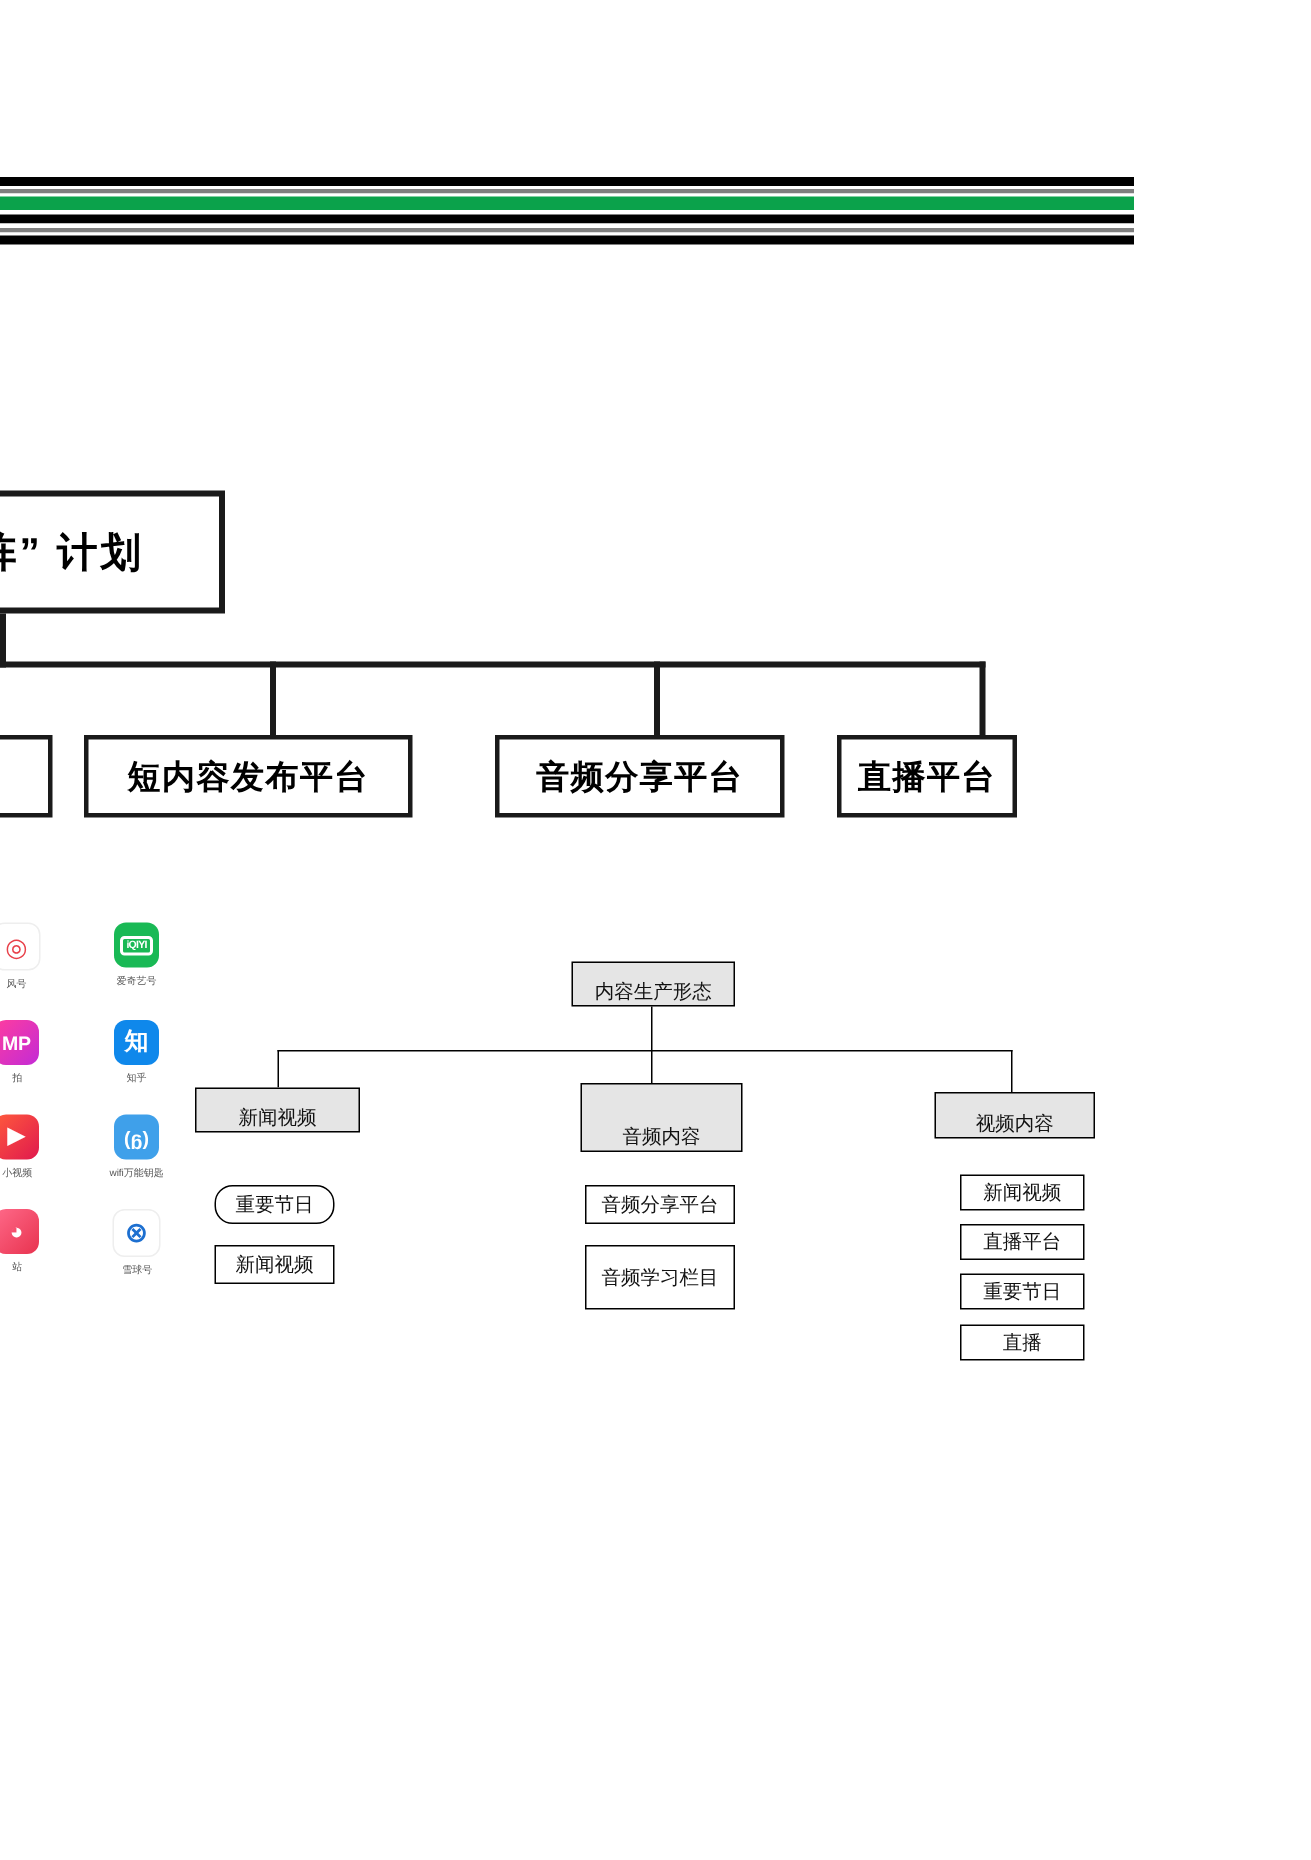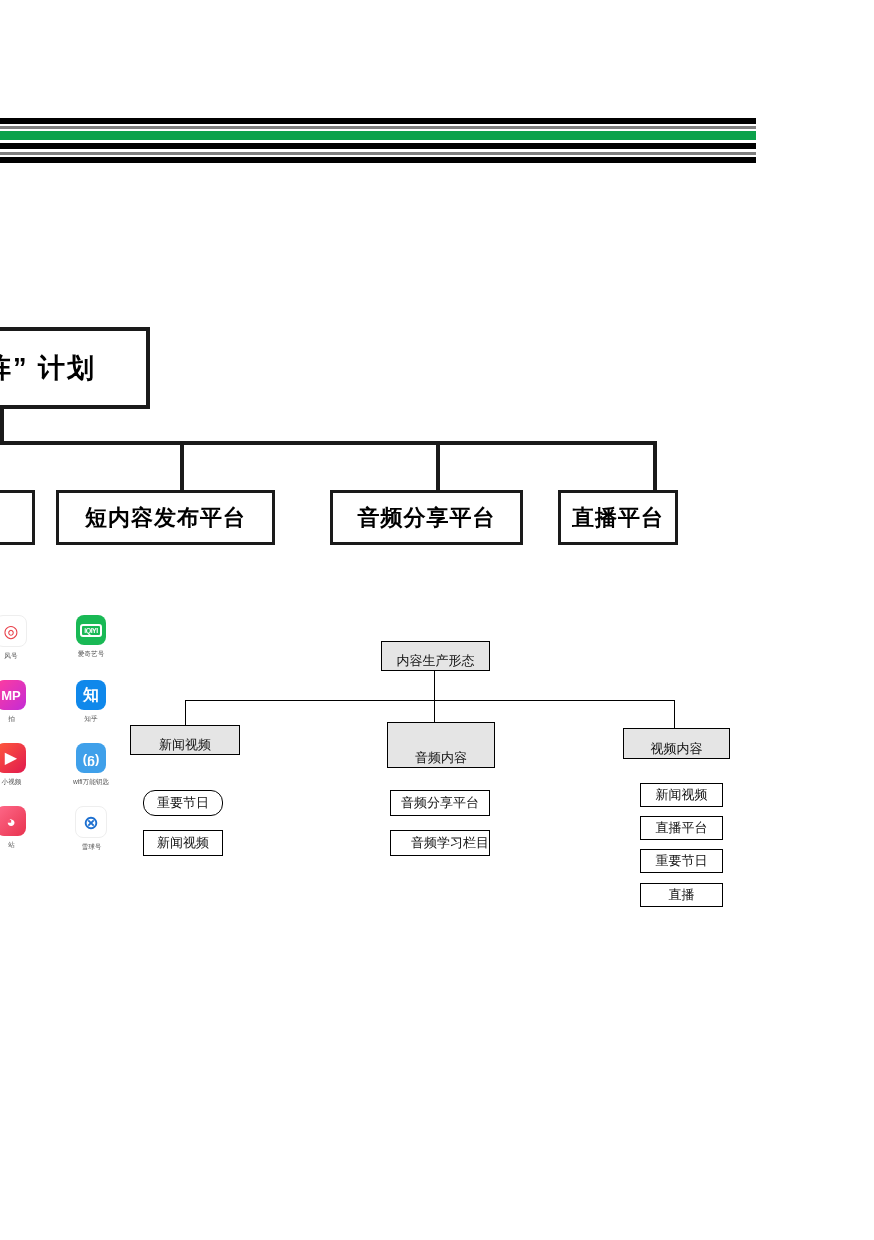--- a/index.html
+++ b/index.html
@@ -178,21 +178,21 @@
   #tb-l2-2 { left: 623px; top: 728px; width: 107px; height: 31px; }
 
   
   .leaf-box { position: absolute; border: 1px solid #000; background:#fff;
               box-sizing: border-box; display:flex; align-items:center; justify-content:center; }
   .leaf-box span { font-size: 13px; color:#111; white-space: nowrap; }
 
   #tb-l3-a0 { left: 143px; top: 790px; width: 80px; height: 26px; border-radius: 12px; }
   #tb-l3-a1 { left: 143px; top: 830px; width: 80px; height: 26px; }
   #tb-l3-b0 { left: 390px; top: 790px; width: 100px; height: 26px; }
-  #tb-l3-b1 { left: 390px; top: 830px; width: 100px; height: 26px; justify-content: flex-end; }
+  #tb-l3-b1 { left: 390px; top: 830px; width: 100px; height: 43px; }
   #tb-l3-c0 { left: 640px; top: 783px; width: 83px; height: 24px; }
   #tb-l3-c1 { left: 640px; top: 816px; width: 83px; height: 24px; }
   #tb-l3-c2 { left: 640px; top: 849px; width: 83px; height: 24px; }
   #tb-l3-c3 { left: 640px; top: 883px; width: 83px; height: 24px; text-align: right; }
 </style>
 </head>
 <body>
 
 <div id="header-band">
   <div class="rule rule-black-thick"></div>

